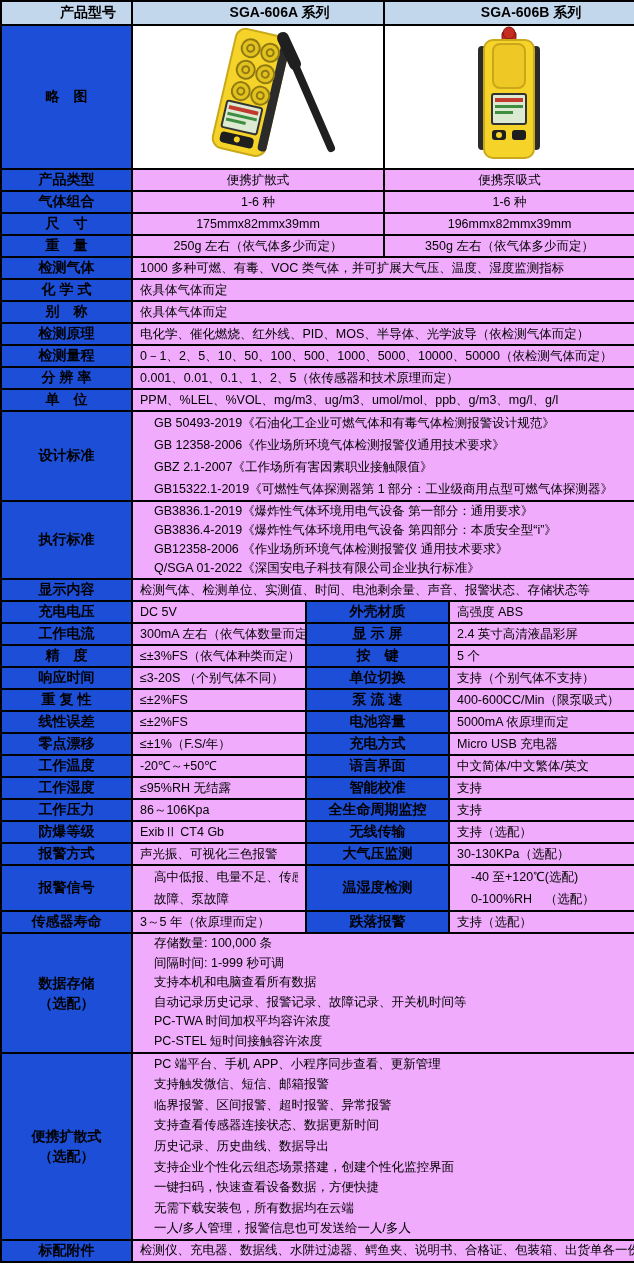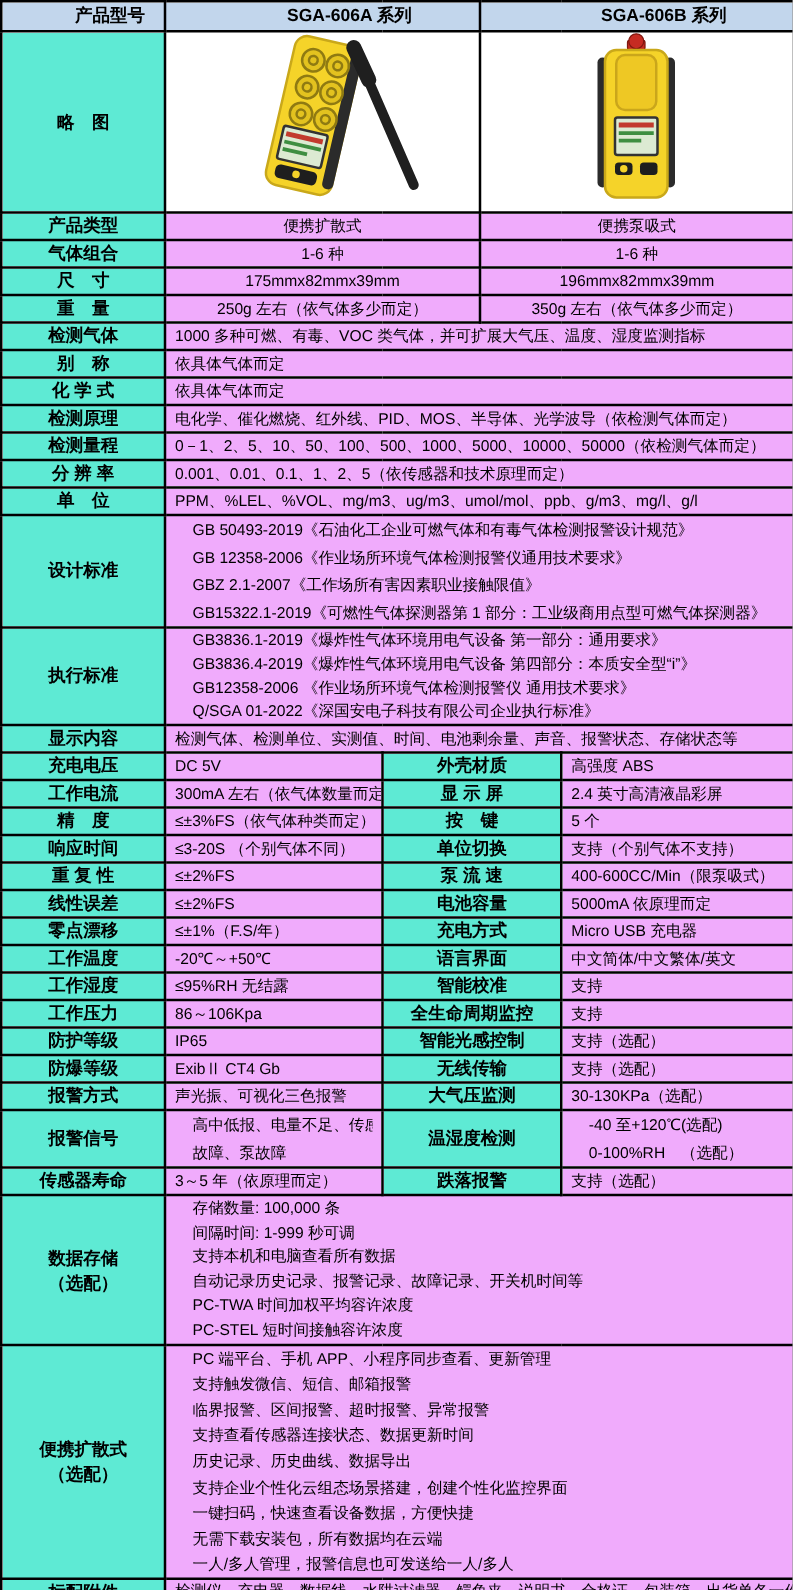--- a/index.html
+++ b/index.html
@@ -1,19 +1,19 @@
 <!DOCTYPE html>
 <html lang="zh"><head>
 <meta charset="utf-8">
 <style>
   html,body{margin:0;padding:0;background:#fff;}
   body{width:634px;font-family:"Liberation Sans",sans-serif;color:#000;}
   table{border-collapse:collapse;table-layout:fixed;width:634px;}
   td{border:2px solid #000;overflow:hidden;vertical-align:middle;}
-  .lbl{background:#5eead4;font-weight:bold;font-size:14px;text-align:center;}
+  .lbl{background:#1d4ed8;font-weight:bold;font-size:14px;text-align:center;}
   .hdr{background:#C2D6EC;font-weight:bold;font-size:14px;text-align:center;padding-left:44px;}
   .val{background:#f0abfc;font-size:12.5px;padding:0 7px;white-space:nowrap;}
   .center{text-align:center;padding:0 2px;}
   .imgcell{background:#ffffff;text-align:center;padding:0;}
   .mlines{white-space:normal;padding-left:21px;}
   .line{white-space:nowrap;overflow:hidden;}
   .lh22 .line{height:22px;line-height:22px;}
   .lh19 .line{height:19px;line-height:19px;}
   .lhS  .line{height:19.6px;line-height:19.6px;}
   .lhI  .line{height:20.6px;line-height:20.6px;}
@@ -112,25 +112,25 @@
         <td class="val center" colspan="2">250g 左右（依气体多少而定）</td>
         <td class="val center" colspan="2">350g 左右（依气体多少而定）</td>
       </tr>
     </tbody>
   <tbody id="full-body">
       <tr class="h22">
         <td class="lbl">检测气体</td>
         <td class="val" colspan="4">1000 多种可燃、有毒、VOC 类气体，并可扩展大气压、温度、湿度监测指标</td>
       </tr>
       <tr class="h22">
+        <td class="lbl">化 学 式</td>
+        <td class="val" colspan="4">依具体气体而定</td>
+      </tr>
+      <tr class="h22">
         <td class="lbl">别　称</td>
-        <td class="val" colspan="4">依具体气体而定</td>
-      </tr>
-      <tr class="h22">
-        <td class="lbl">化 学 式</td>
         <td class="val" colspan="4">依具体气体而定</td>
       </tr>
       <tr class="h22">
         <td class="lbl">检测原理</td>
         <td class="val" colspan="4">电化学、催化燃烧、红外线、PID、MOS、半导体、光学波导（依检测气体而定）</td>
       </tr>
       <tr class="h22">
         <td class="lbl">检测量程</td>
         <td class="val" colspan="4">0－1、2、5、10、50、100、500、1000、5000、10000、50000（依检测气体而定）</td>
       </tr>
@@ -224,26 +224,20 @@
         <td class="lbl">工作湿度</td>
         <td class="val">≤95%RH 无结露</td>
         <td class="lbl" colspan="2">智能校准</td>
         <td class="val">支持</td>
       </tr>
       <tr class="h22">
         <td class="lbl">工作压力</td>
         <td class="val">86～106Kpa</td>
         <td class="lbl" colspan="2">全生命周期监控</td>
         <td class="val">支持</td>
-      </tr>
-      <tr class="h22">
-        <td class="lbl">防护等级</td>
-        <td class="val">IP65</td>
-        <td class="lbl" colspan="2">智能光感控制</td>
-        <td class="val">支持（选配）</td>
       </tr>
       <tr class="h22">
         <td class="lbl">防爆等级</td>
         <td class="val">ExibⅡ CT4 Gb</td>
         <td class="lbl" colspan="2">无线传输</td>
         <td class="val">支持（选配）</td>
       </tr>
       <tr class="h22">
         <td class="lbl">报警方式</td>
         <td class="val">声光振、可视化三色报警</td>

